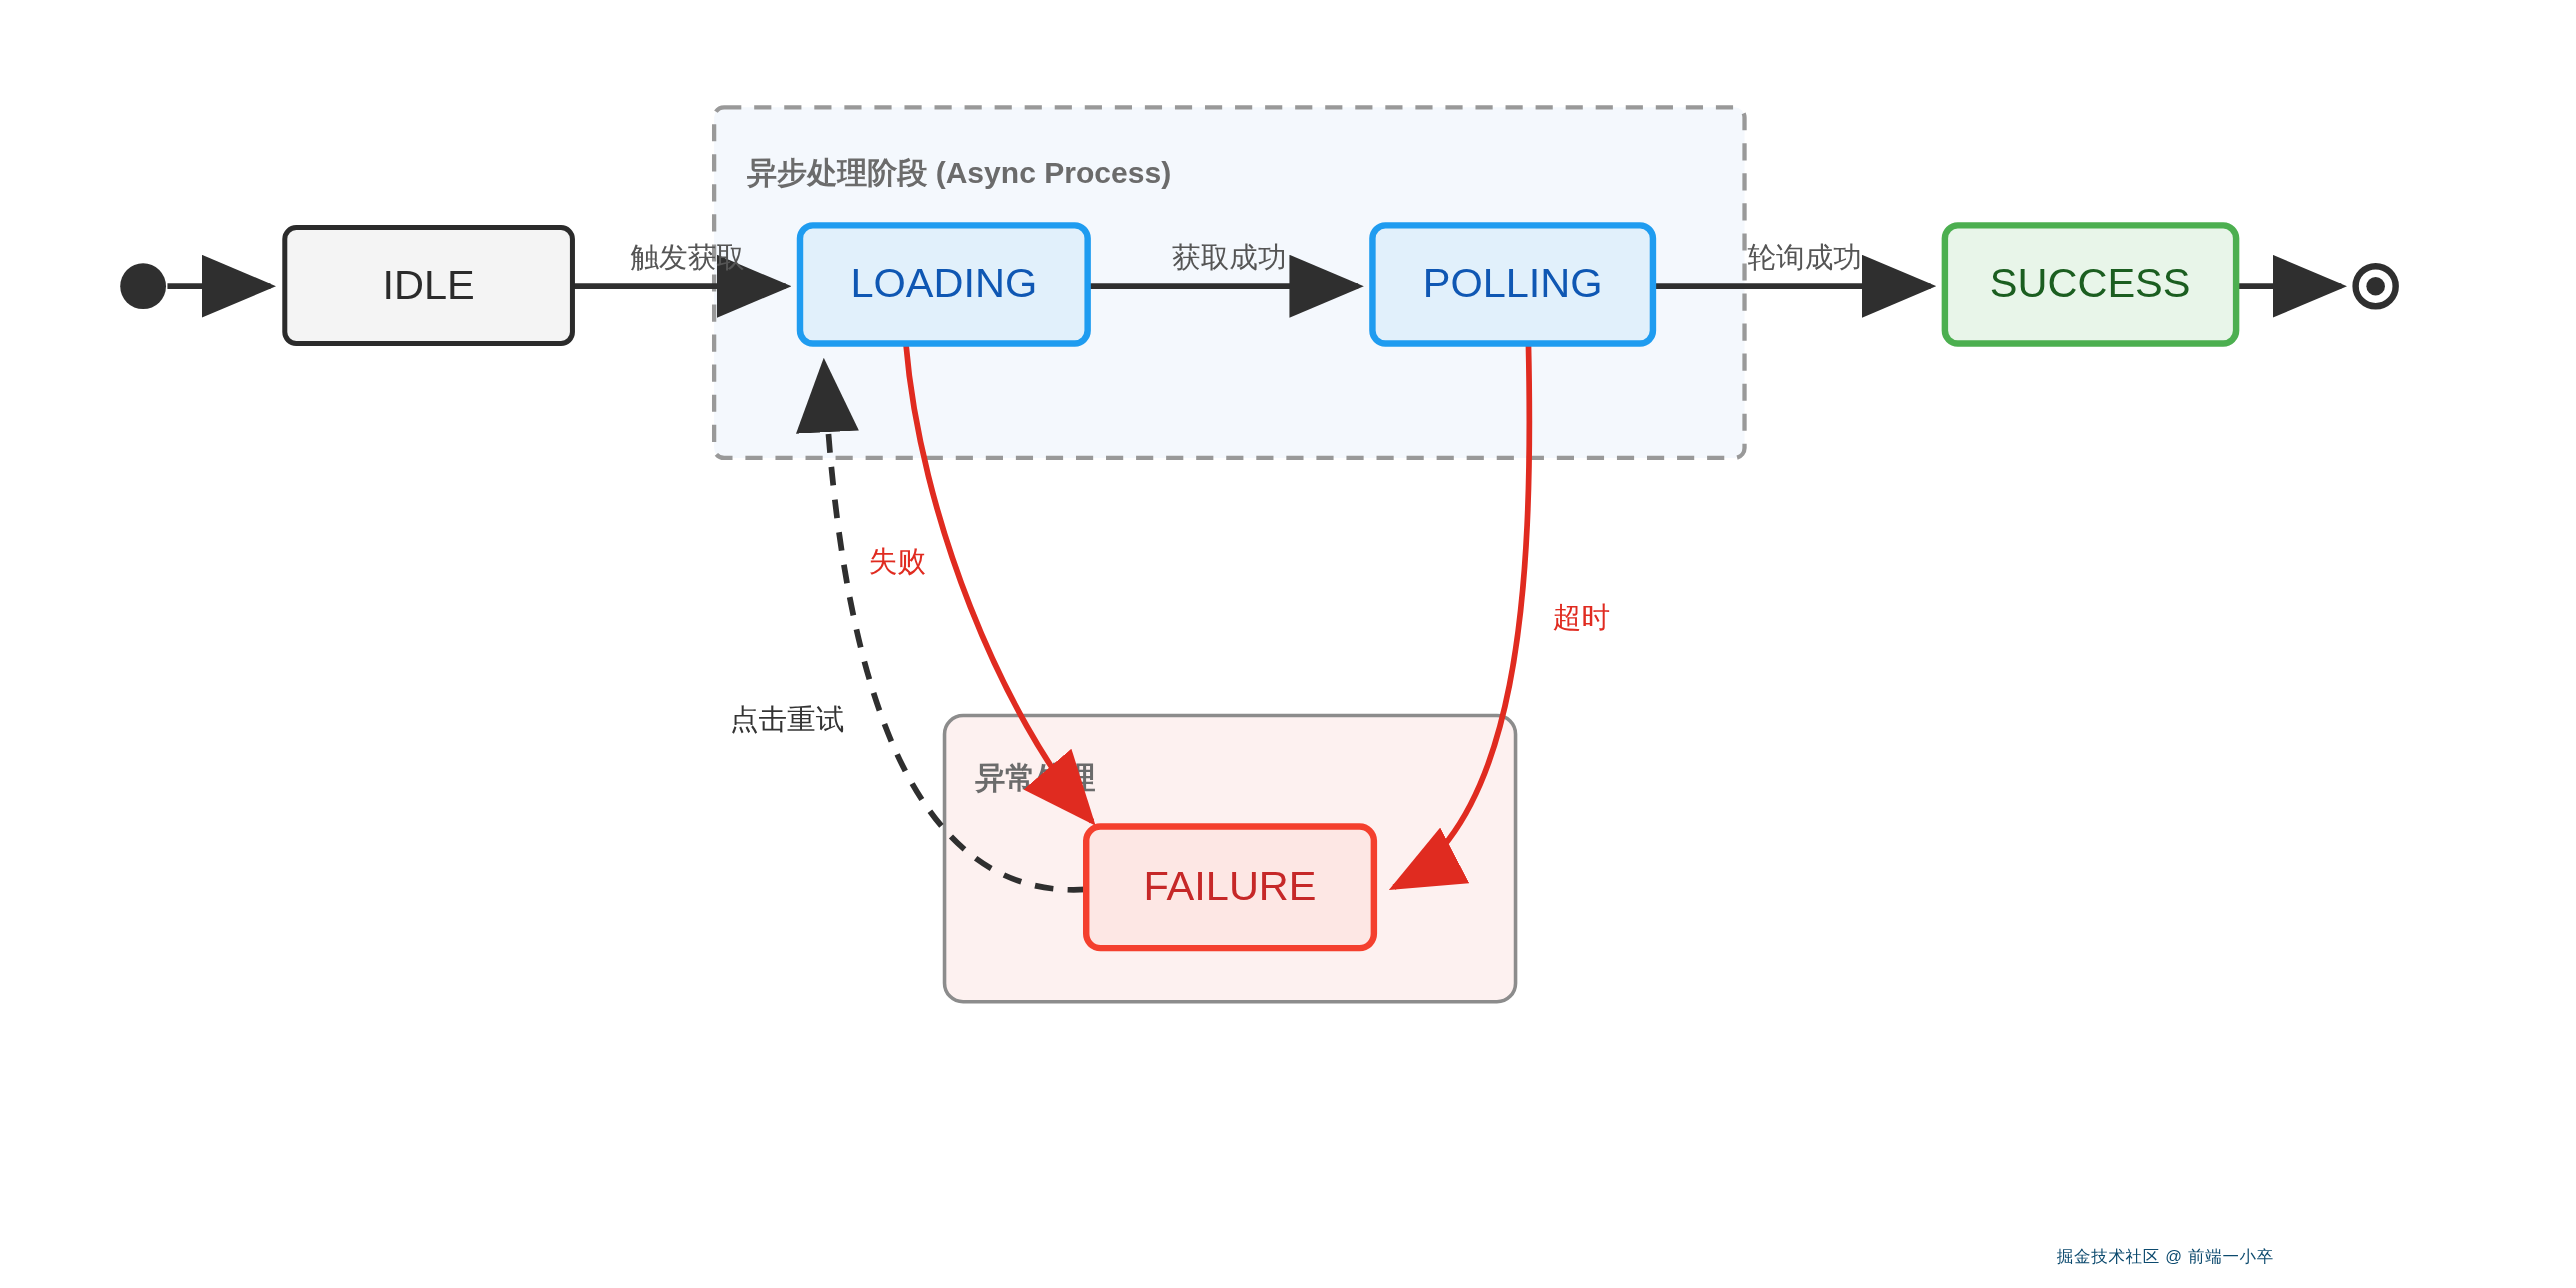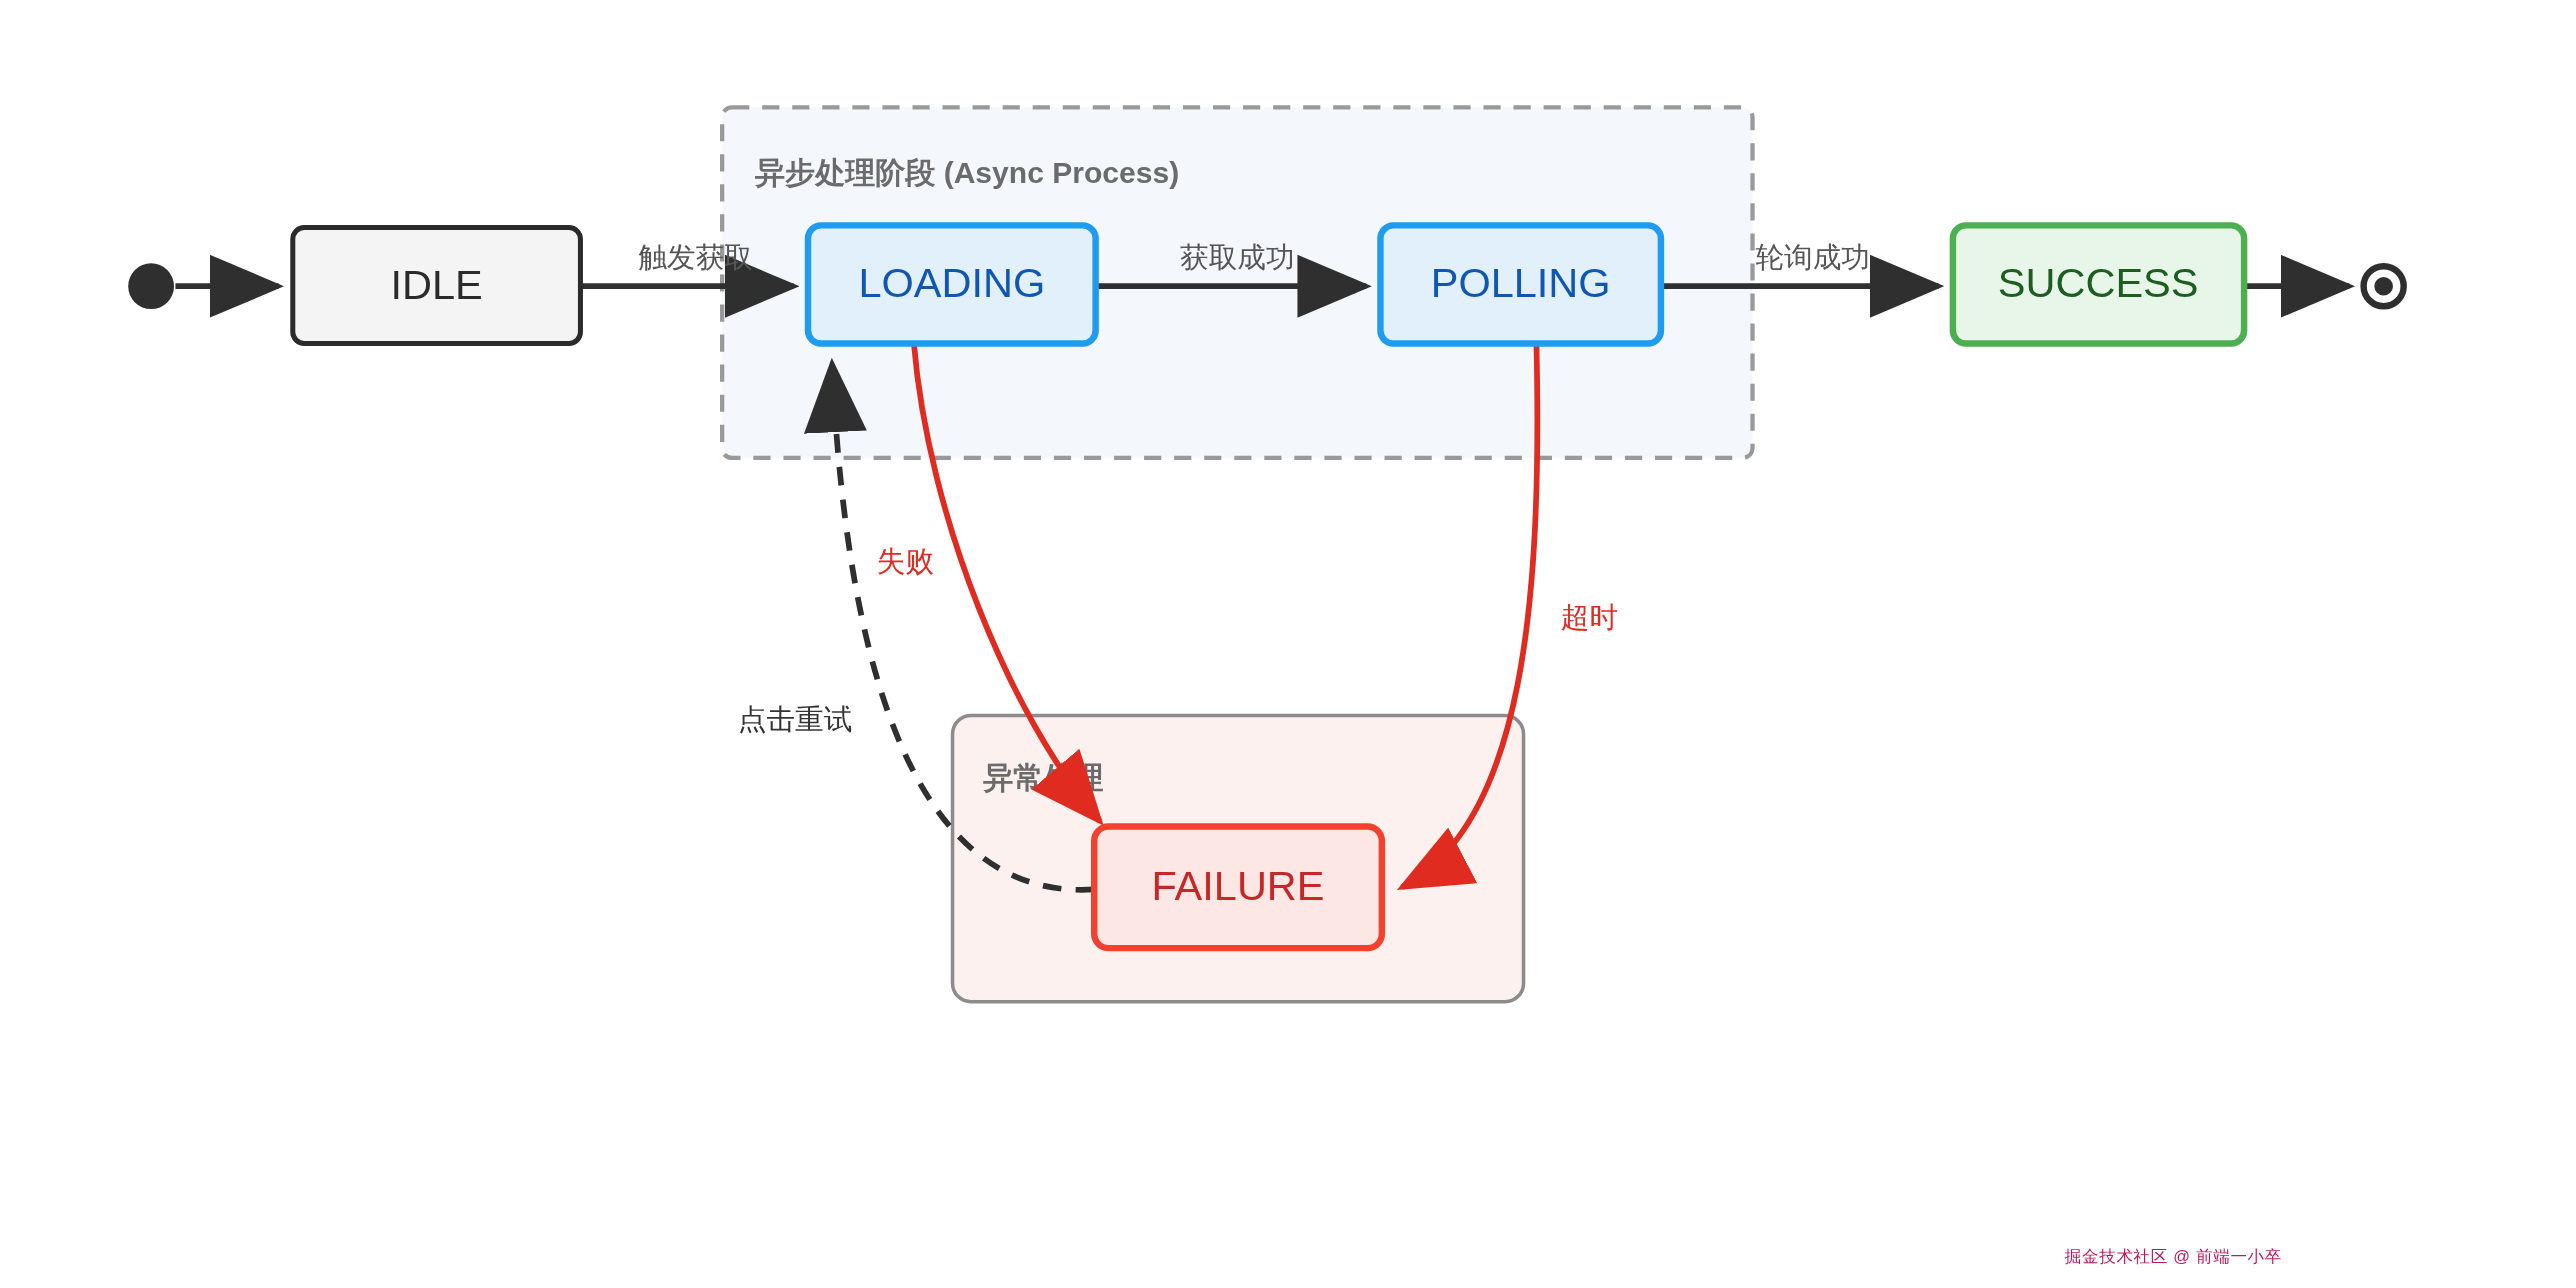--- a/index.html
+++ b/index.html
@@ -9,21 +9,21 @@
   }
   body {
     width: 2576px;
     height: 1288px;
     position: relative;
     overflow: hidden;
     font-family: "Liberation Sans", "DejaVu Sans", sans-serif;
   }
   #stage {
     position: absolute;
-    left: 8px; top: 0;
+    left: 0; top: 0;
     width: 2300px;
     height: 1288px;
   }
   svg.diagram {
     position: absolute;
     left: 0; top: 0;
     width: 2576px;
     height: 1288px;
     display: block;
   }
@@ -45,21 +45,21 @@
     font-weight: bold;
     fill: #6b6b6b;
     dominant-baseline: middle;
   }
   .watermark-text {
     position: absolute;
     right: 26px;
     bottom: 20px;
     font-family: "Liberation Sans", "DejaVu Sans", sans-serif;
     font-size: 16.5px;
-    color: #be185d;
+    color: #0c4a6e;
     letter-spacing: 0.7px;
     white-space: nowrap;
   }
 </style>
 </head>
 <body>
 
 <div id="stage">
 
   <svg class="diagram" viewBox="0 0 3600 1800">

